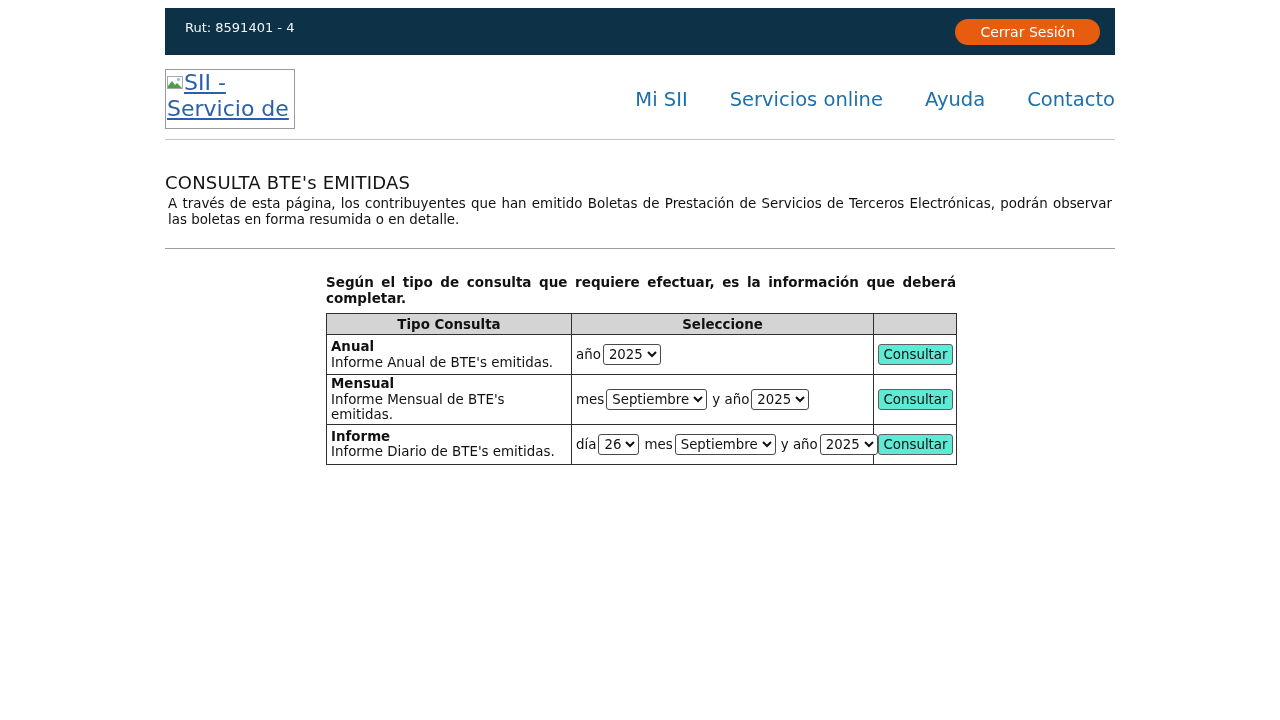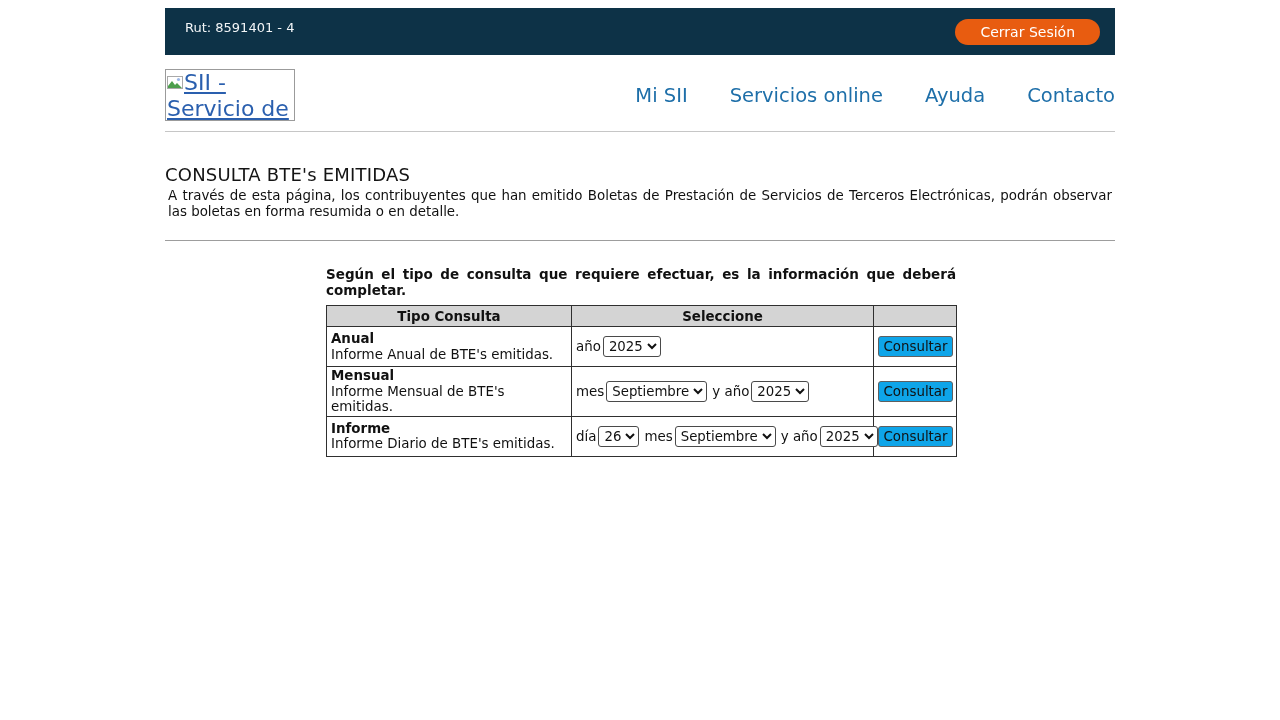--- a/index.html
+++ b/index.html
@@ -41,21 +41,21 @@
   
   .header-row {
     display: flex;
     justify-content: space-between;
     align-items: center;
     padding: 14px 0 10px 0;
     border-bottom: 1px solid #c6c6c6;
   }
   .logo-box {
     width: 130px;
-    height: 52px;
+    height: 60px;
     border: 1px solid #9b9b9b;
     overflow: hidden;
     font-size: 22px;
     line-height: 25px;
     color: #2a5fae;
     padding-left: 1px;
     cursor: pointer;
   }
   .logo-box .alt-text { text-decoration: underline; }
   .broken-icon { display: inline-block; vertical-align: -1px; margin-right: 1px; }
@@ -126,21 +126,21 @@
     font-family: inherit;
     background: #ffffff;
     border: 1px solid #4a4a4a;
     border-radius: 3px;
     padding: 1px 1px;
     color: #111;
   }
   .action-cell { text-align: center; }
   .consultar-btn {
     width: 75px;
-    background: #0ea5e9;
+    background: #5eead4;
     border: 1px solid #5f5f5f;
     border-radius: 3px;
     font-size: 13.4px;
     font-family: inherit;
     padding: 2px 0;
     color: #111;
     cursor: pointer;
     text-align: center;
   }
 </style>

